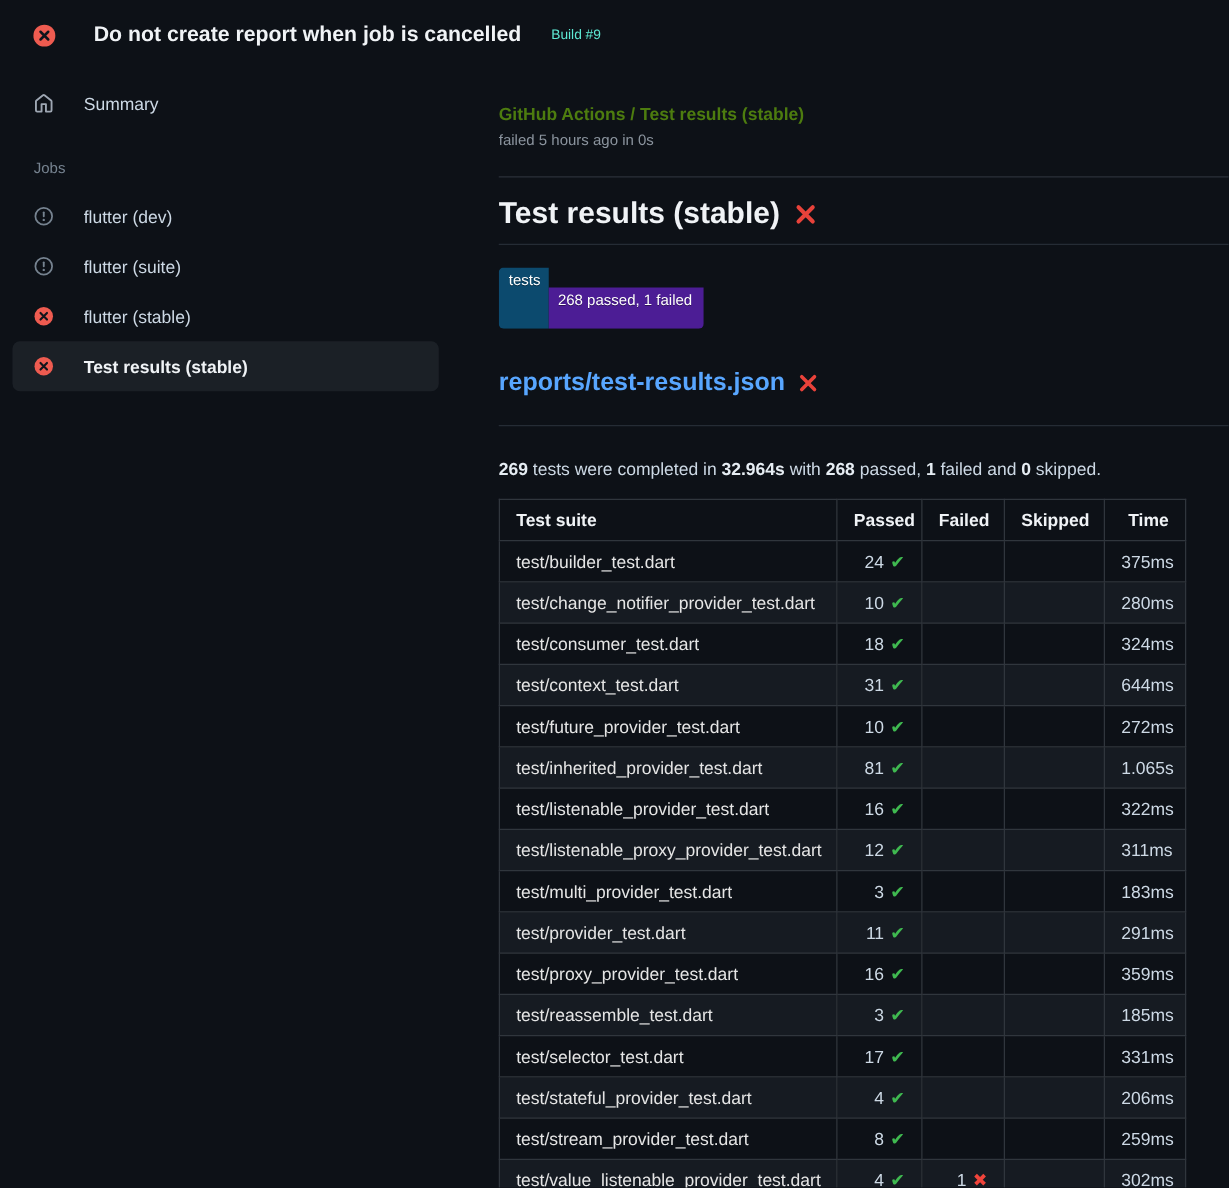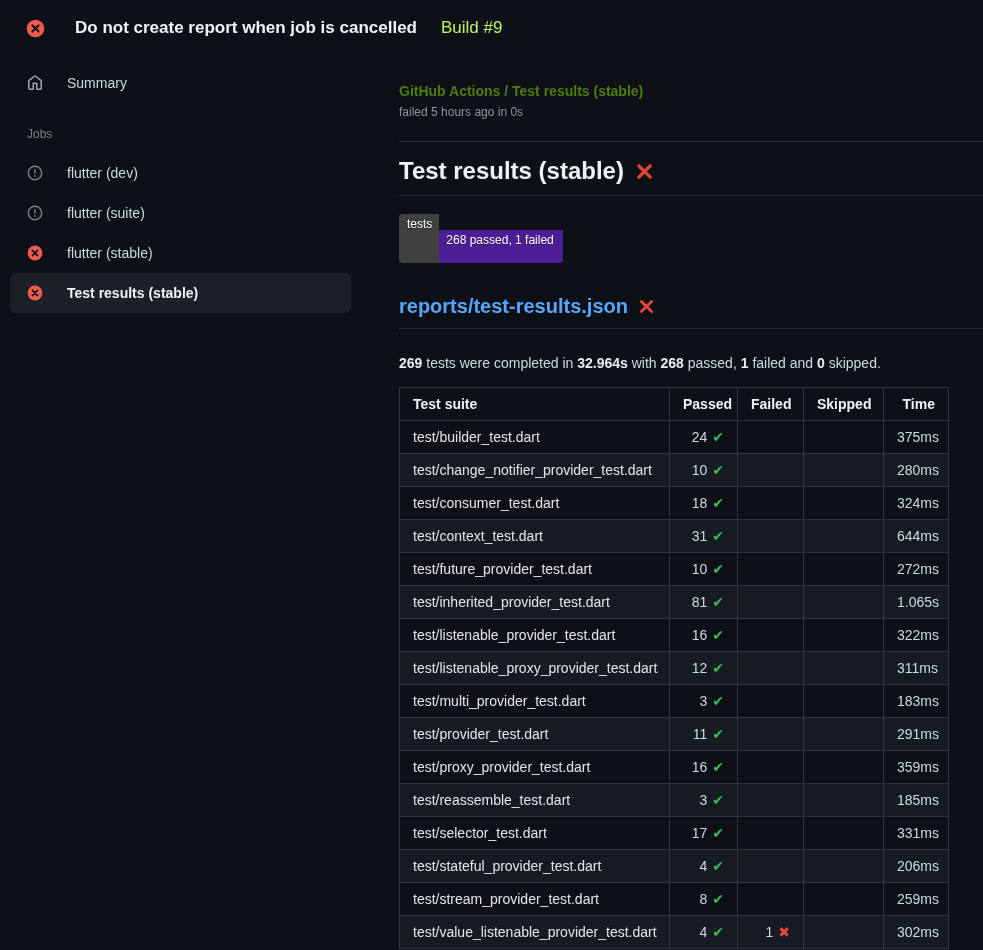--- a/index.html
+++ b/index.html
@@ -13,21 +13,21 @@
     overflow: hidden;
   }
   a { color: #e5e5e5; text-decoration: none; }
 
   
   .app-header {
     display: flex; align-items: center; gap: 30px;
     padding: 18px 24px 12px 26px;
   }
   .run-title { font-size: 17px; font-weight: bold; color: #f0f3f6; }
-  .run-build { font-size: 17px; color: #bef264; margin-left: 9px; }
+  .run-build { font-size: 11px; color: #5eead4; margin-left: 9px; }
 
   
   .layout { display: flex; align-items: flex-start; }
   .sidebar { width: 399px; flex-shrink: 0; padding-top: 16px; }
   .main { flex: 1; padding-top: 32px; min-width: 0; }
 
   
   .side-item {
     display: flex; align-items: center; gap: 24px;
     height: 40px; margin: 0 48px 0 10px; padding: 0 17px;
@@ -46,30 +46,30 @@
   .divider { height: 1px; background: #2b313a; margin-top: 21px; }
 
   h2.section-title {
     display: flex; align-items: center; gap: 11px;
     margin: 14px 0 0 0; padding-bottom: 9px;
     font-size: 24px; line-height: 30px; font-weight: bold; color: #f0f3f6;
     border-bottom: 1px solid #252c35;
   }
   h3.report-title {
     display: flex; align-items: center; gap: 10px;
-    margin: 32px 0 0 0; padding-bottom: 10px;
+    margin: 32px 0 0 0; padding-bottom: 22px;
     font-size: 20px; line-height: 23px; font-weight: bold;
     border-bottom: 1px solid #252c35;
   }
   h3.report-title a { color: #58a6ff; }
 
   
   .badge { display: inline-flex; margin-top: 18px; border-radius: 4px; overflow: hidden;
            font-size: 12px; line-height: 14px; color: #ffffff; }
-  .badge-label { background: #404040; padding: 3px 7px 4px 8px; text-shadow: 0 1px 0 rgba(0,0,0,.4); }
+  .badge-label { background: #0c4a6e; padding: 3px 7px 4px 8px; text-shadow: 0 1px 0 rgba(0,0,0,.4); }
   .badge-value { background: #4c1d95; padding: 3px 9px 16px 7px; text-shadow: 0 1px 0 rgba(0,0,0,.4); margin-top: 16px; }
 
   
   .summary-line { margin-top: 24px; font-size: 14px; line-height: 20px; color: #cdd9e5; }
   .summary-line strong { color: #e6edf3; }
 
   
   table.results {
     margin-top: 13px; border-collapse: collapse; width: 549px;
     table-layout: fixed; font-size: 14px;

